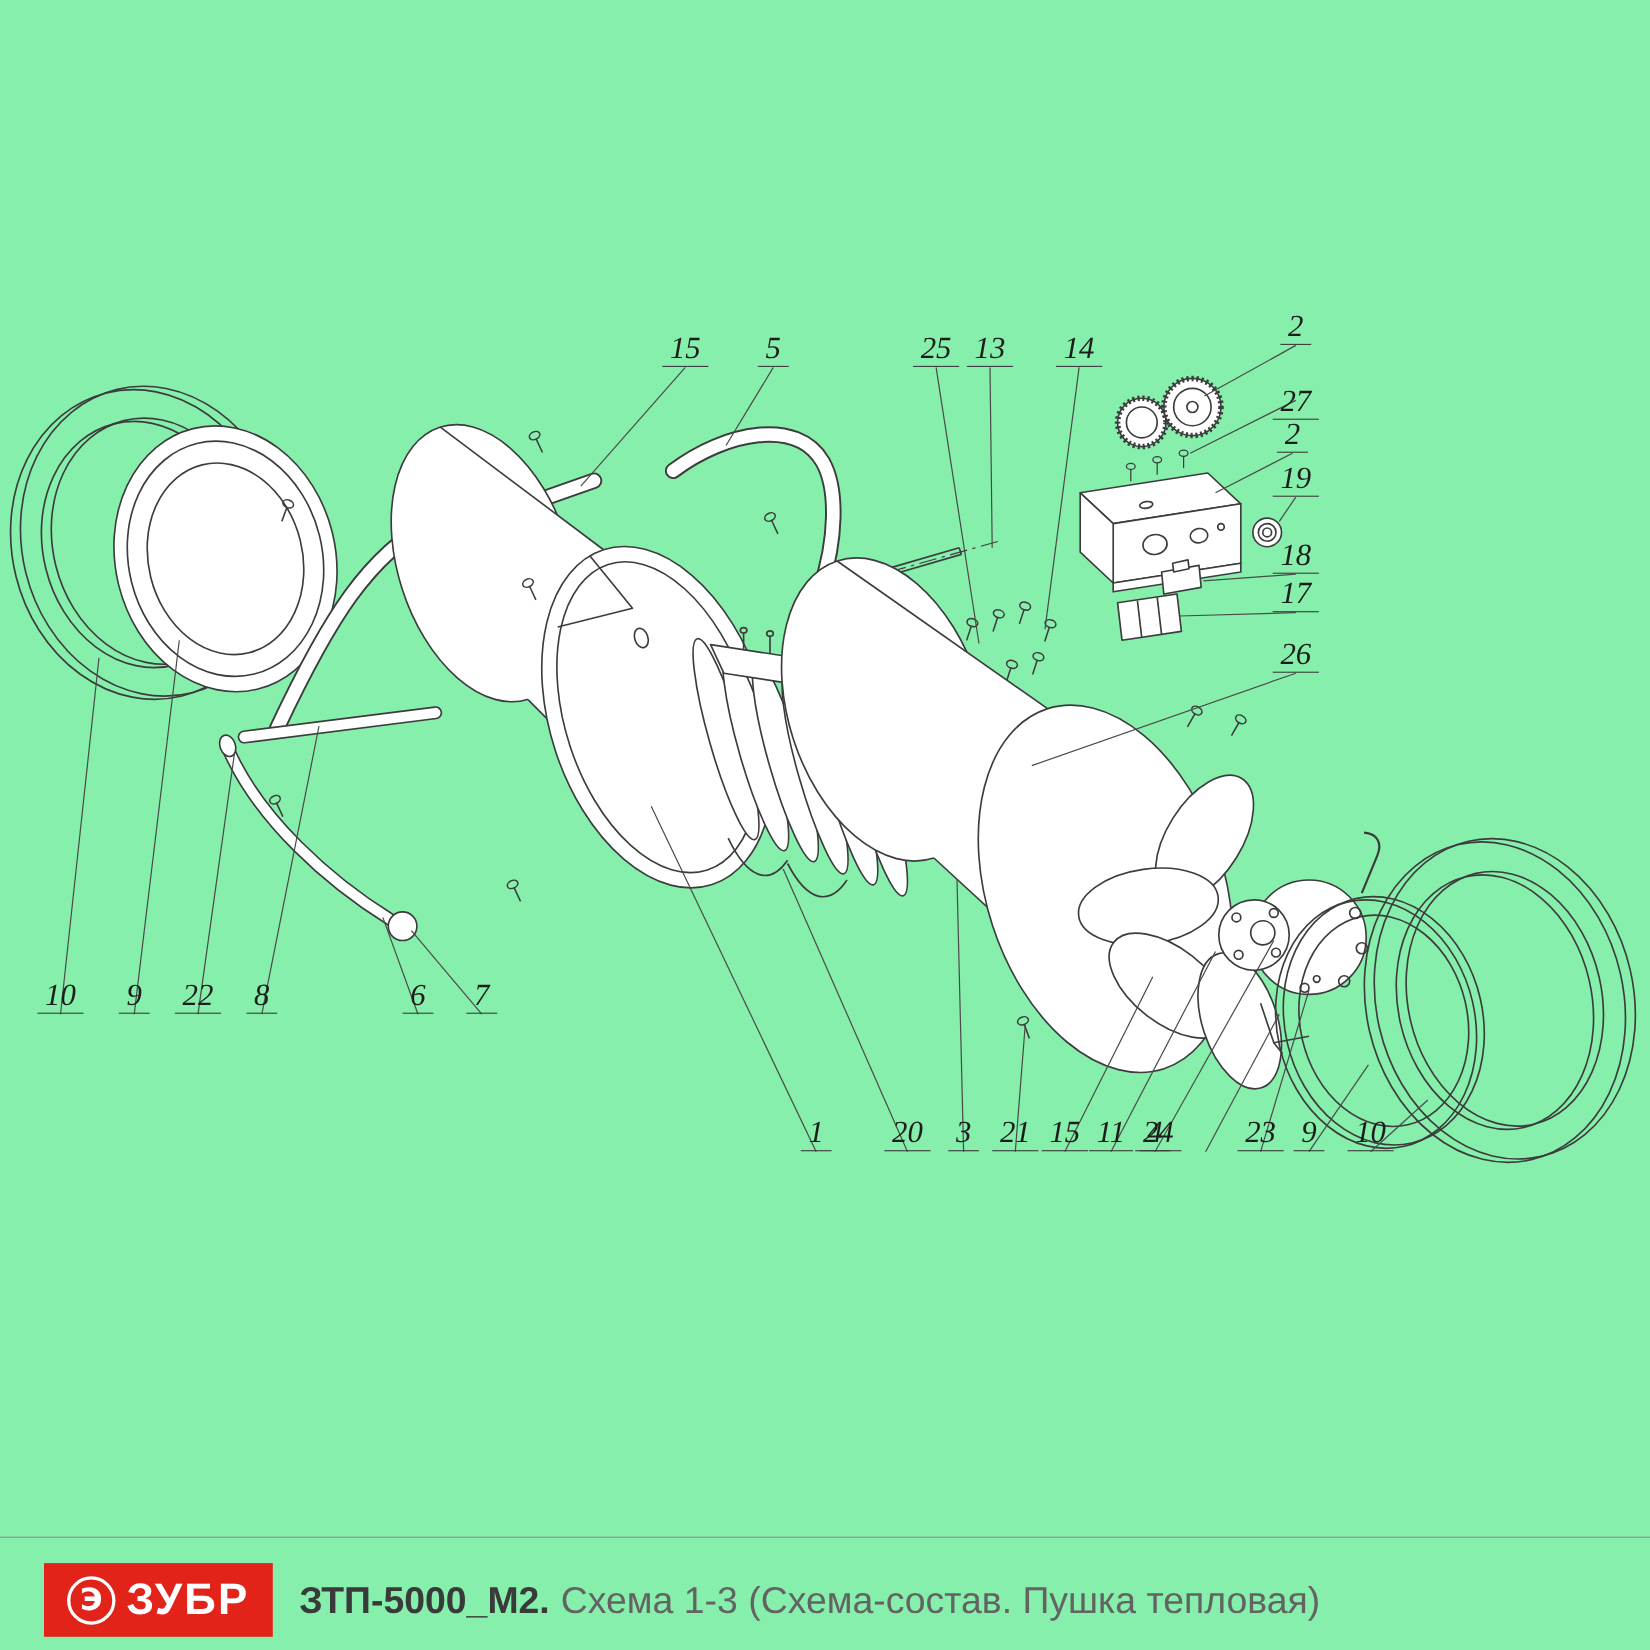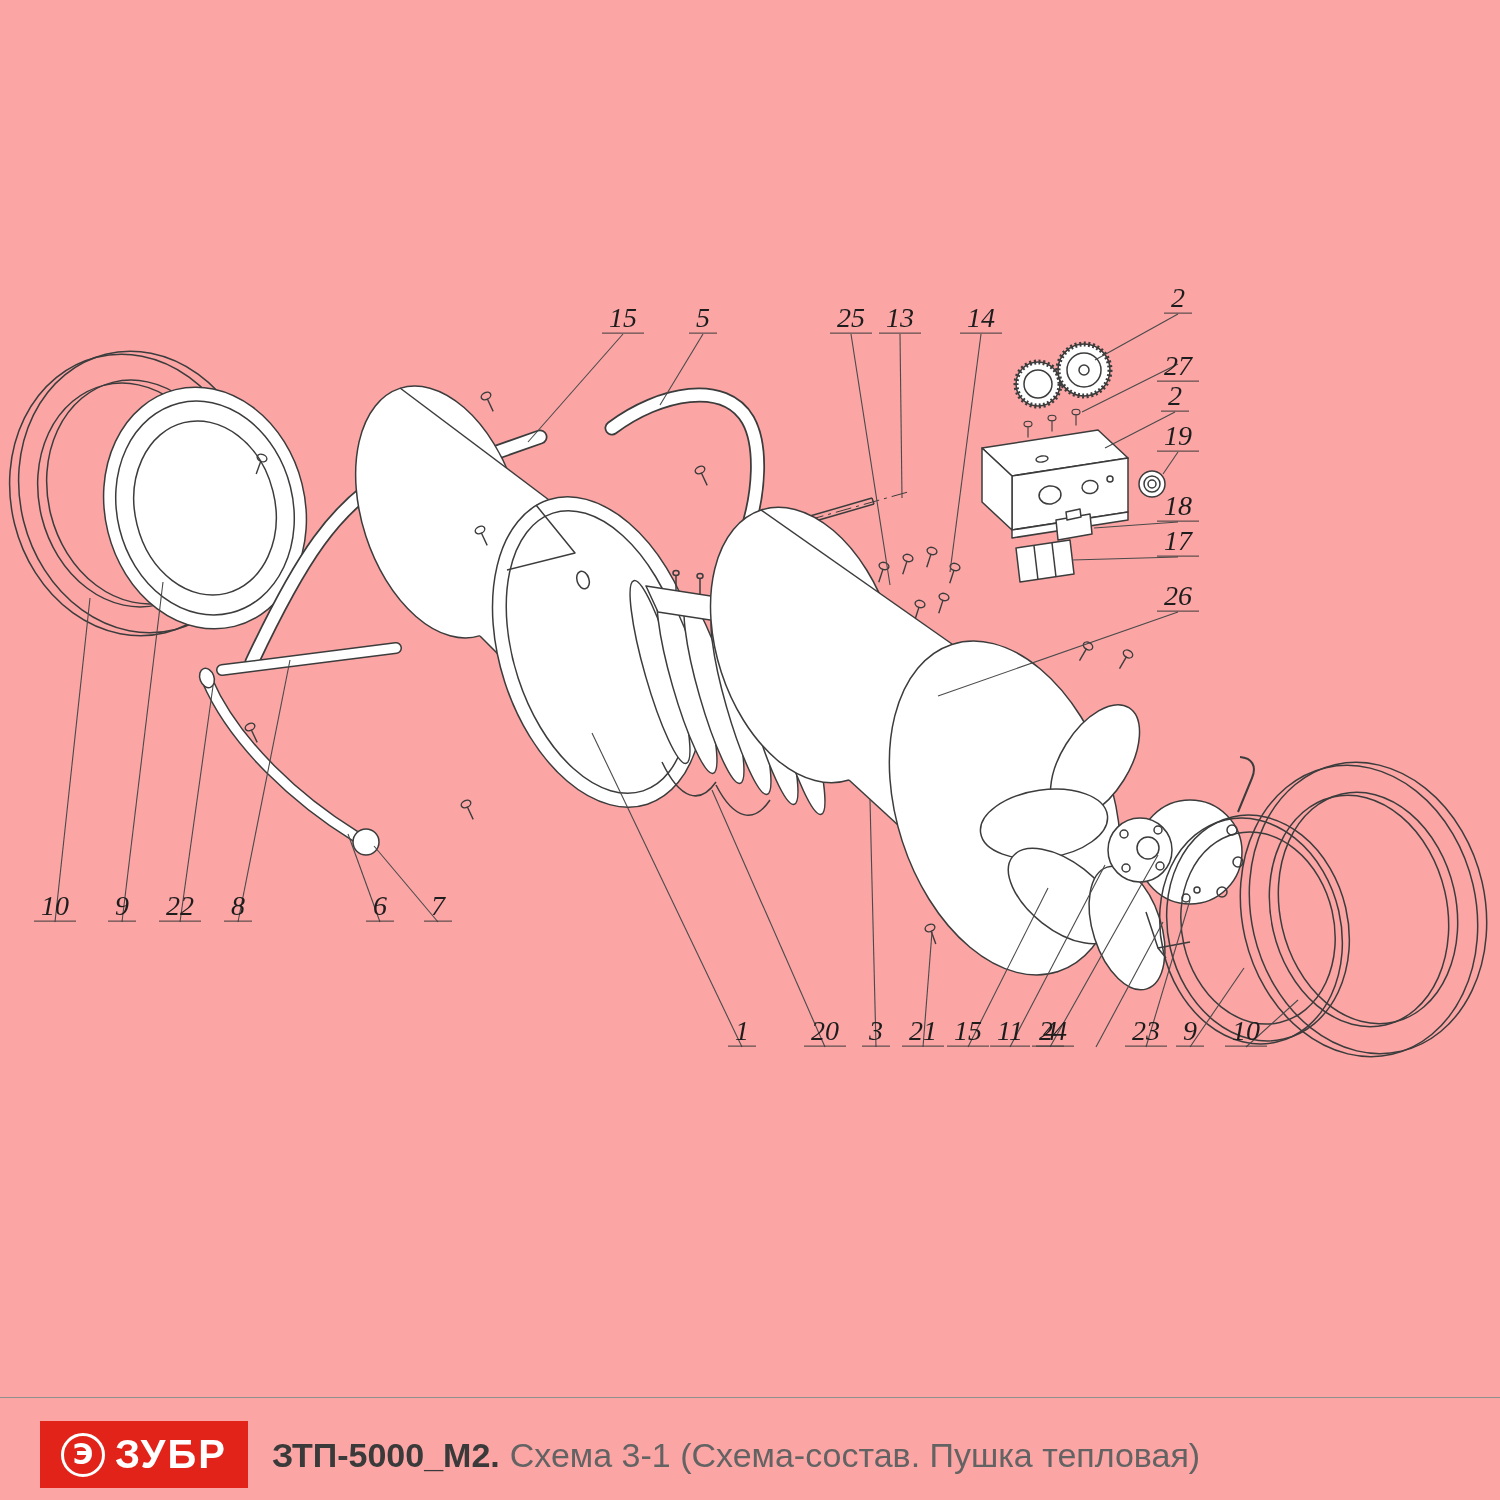--- a/index.html
+++ b/index.html
@@ -1,18 +1,18 @@
 <!DOCTYPE html>
 <html><head>
 <meta charset="utf-8">
 <style>
   * { margin:0; padding:0; box-sizing:border-box; }
   html,body { background:#fff; }
   .page {
-    position:relative; width:1500px; height:1500px; background:#fca5a5;
+    position:relative; width:1500px; height:1500px; background:#86efac;
     overflow:hidden; font-family:"Liberation Sans", sans-serif;
   }
   .drawing-svg { position:absolute; left:0; top:0; }
   .t-out { stroke:#3c3c3c; stroke-width:15; fill:none; stroke-linecap:round; }
   .t-in  { stroke:#ffffff; stroke-width:11.5; fill:none; stroke-linecap:round; }
   .t-out2{ stroke:#3c3c3c; stroke-width:12; fill:none; stroke-linecap:round; }
   .t-in2 { stroke:#ffffff; stroke-width:9;  fill:none; stroke-linecap:round; }
 
   #callout-layer { position:absolute; left:0; top:0; width:1500px; height:1500px; pointer-events:none; }
   .callout {
@@ -314,16 +314,16 @@
       <div class="callout" style="left: 1190px; top: 1047px;">9</div>
       <div class="callout" style="left: 1246px; top: 1047px;">10</div>
     </div>
 
   <div class="footer-rule"></div>
   <div class="logo" style="background: rgb(226, 35, 26);">
     <span class="emblem-ring">Э</span>
     <span class="logo-text">ЗУБР</span>
   </div>
   <div class="footer-title">
-    <span class="model">ЗТП-5000_М2.</span><span class="subtitle">Схема 3-1 (Схема-состав. Пушка тепловая)</span>
+    <span class="model">ЗТП-5000_М2.</span><span class="subtitle">Схема 1-3 (Схема-состав. Пушка тепловая)</span>
   </div>
 
 </div>
 
 </body></html>

